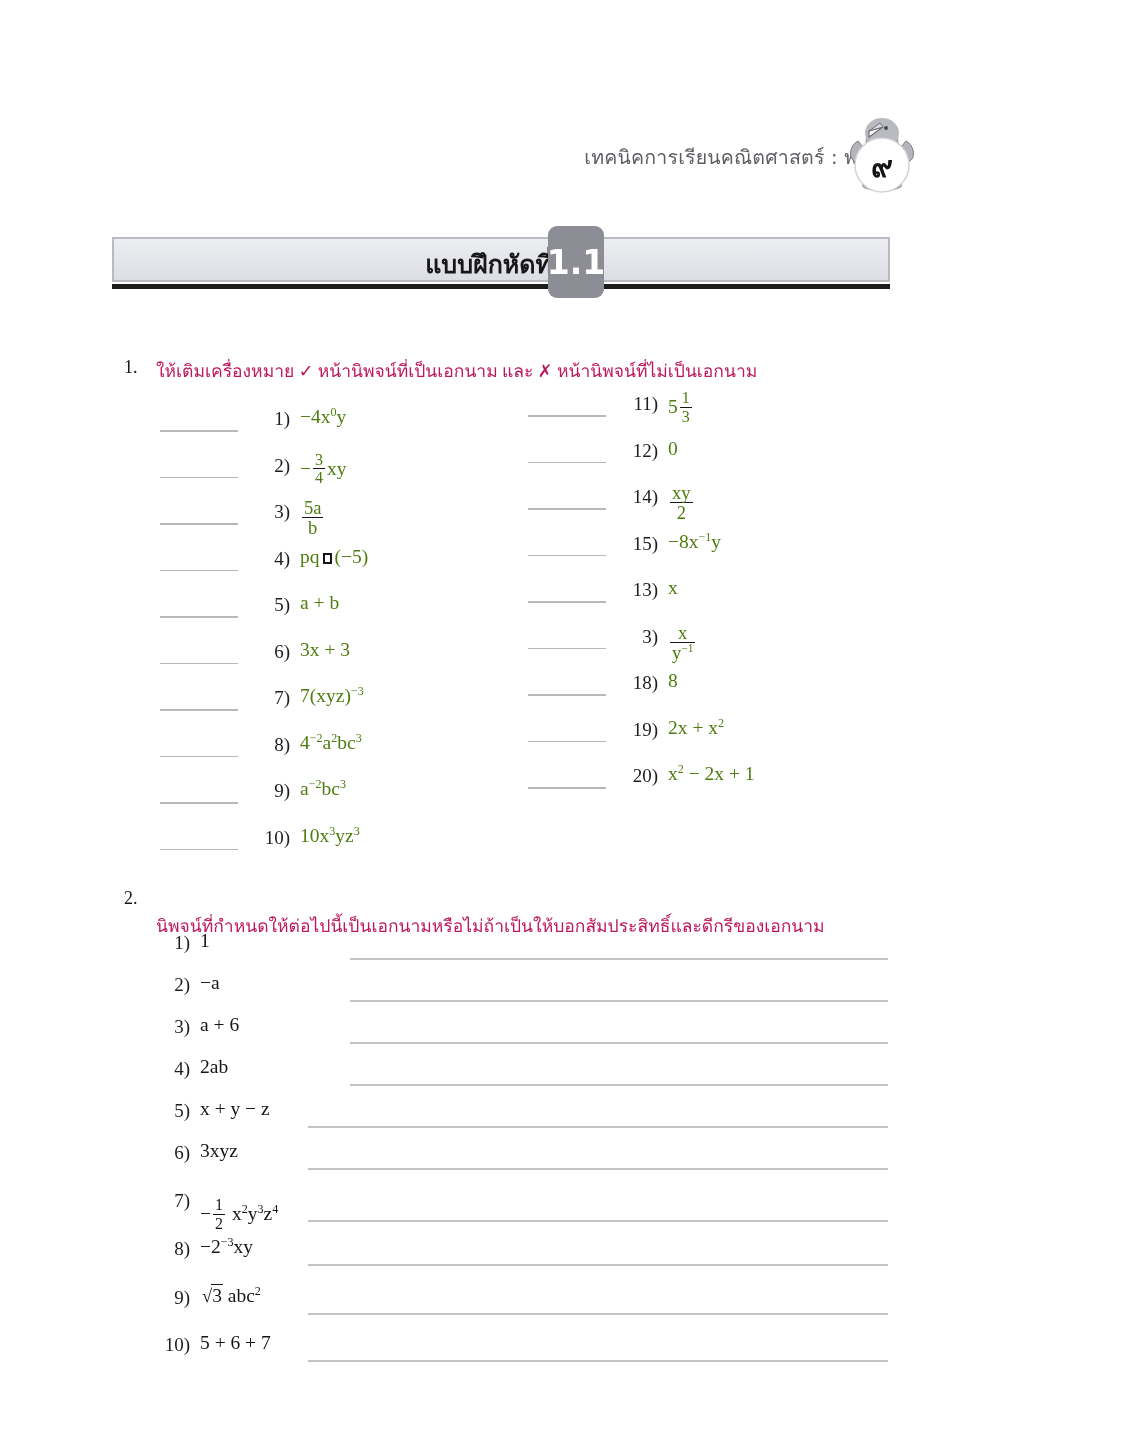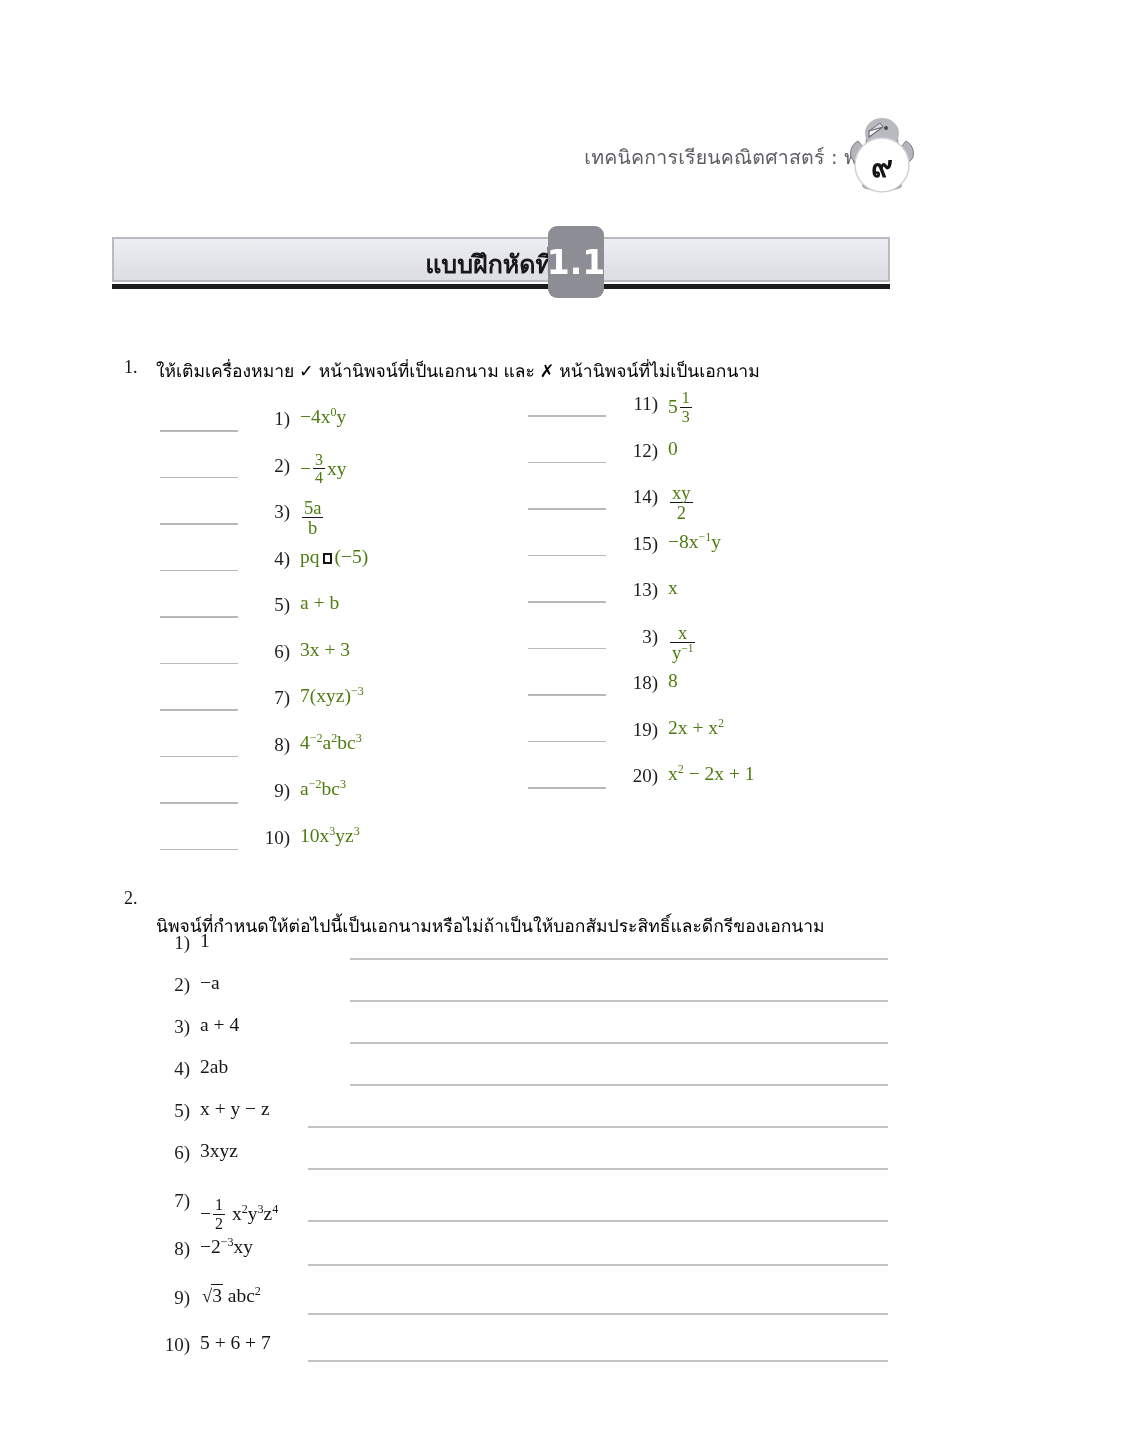--- a/index.html
+++ b/index.html
@@ -95,23 +95,23 @@
     font-family: "DejaVu Sans", "Liberation Sans", sans-serif;
     font-size: 33px;
     font-weight: bold;
     color: #ffffff;
     line-height: 1;
   }
 
   
   .q-prompt {
     position: absolute;
-    font-family: Liberation Sans, sans-serif;
+    font-family: Liberation Serif, serif;
     font-size: 17.5px;
-    color: #000000;
+    color: #be185d;
     white-space: nowrap;
   }
   .q-num {
     position: absolute;
     font-family: "Liberation Serif", "DejaVu Serif", serif;
     font-size: 18px;
     color: #17171a;
   }
 
   
@@ -393,21 +393,21 @@
   </div>
 
   <div class="s2-row" style="top:970px;">
     <div class="s2-label">2)</div>
     <div class="s2-expr">−a</div>
     <div class="s2-answer-line" style="left:200px; width:538px;"></div>
   </div>
 
   <div class="s2-row" style="top:1012px;">
     <div class="s2-label">3)</div>
-    <div class="s2-expr">a + 4</div>
+    <div class="s2-expr">a + 6</div>
     <div class="s2-answer-line" style="left:200px; width:538px;"></div>
   </div>
 
   <div class="s2-row" style="top:1054px;">
     <div class="s2-label">4)</div>
     <div class="s2-expr">2ab</div>
     <div class="s2-answer-line" style="left:200px; width:538px;"></div>
   </div>
 
   <div class="s2-row" style="top:1096px;">

